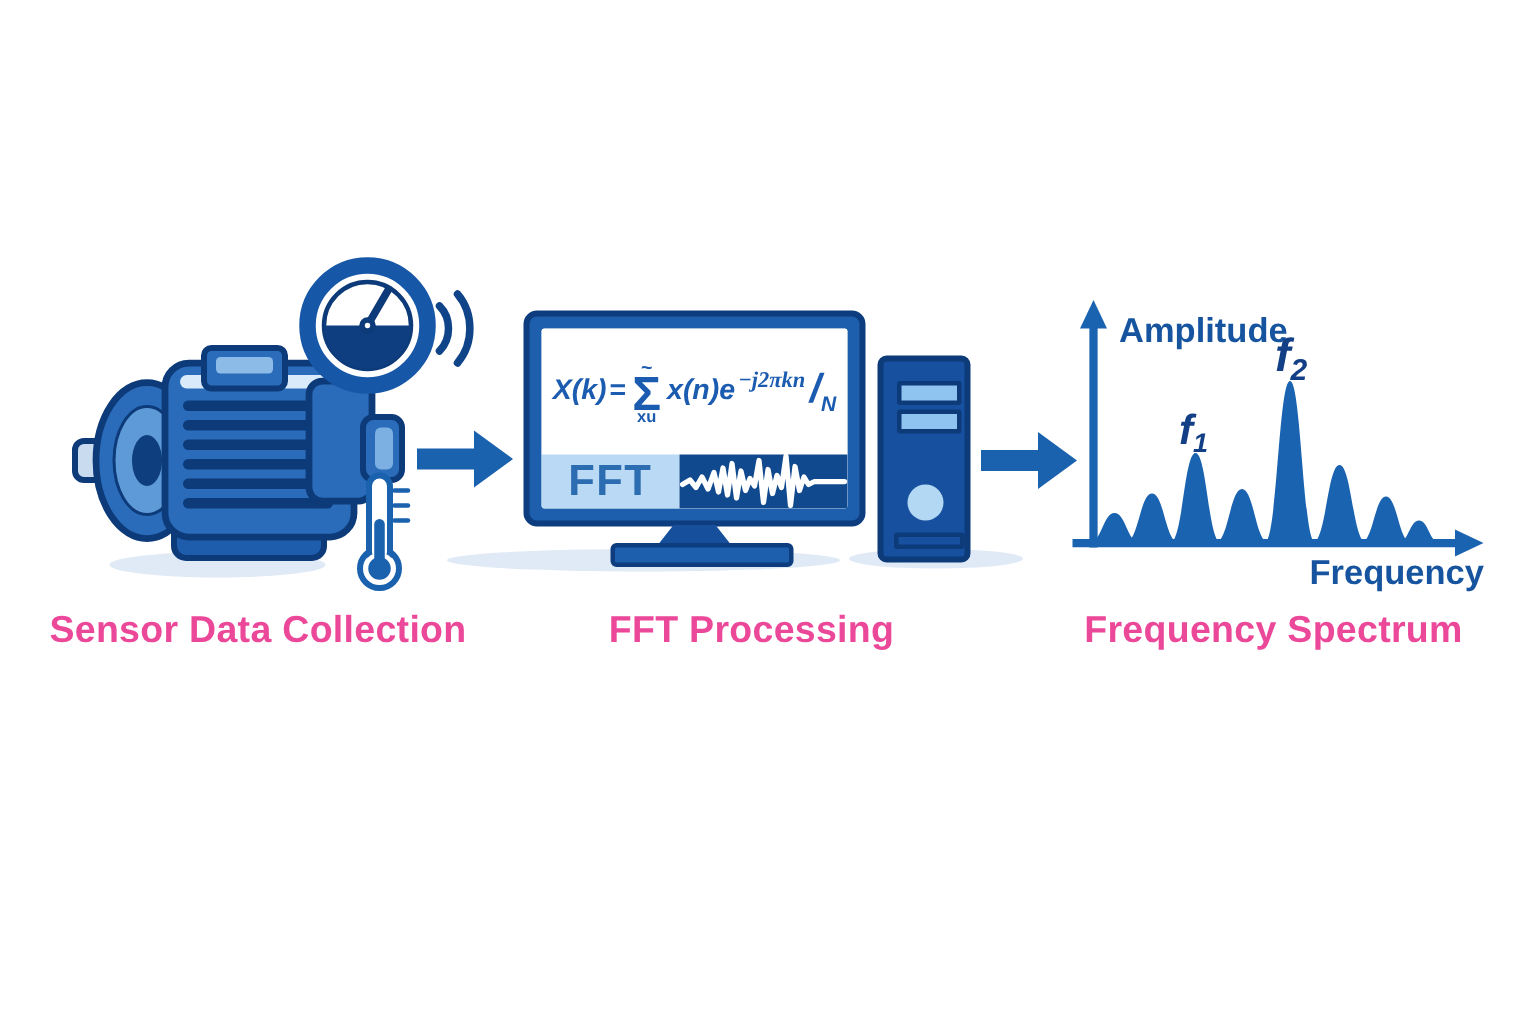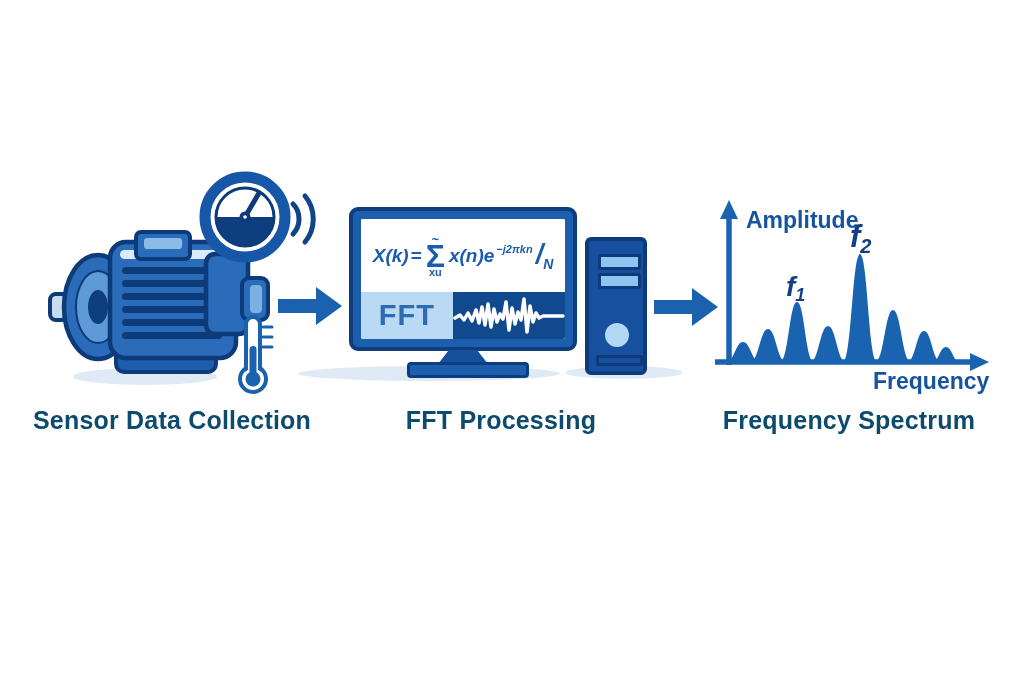--- a/index.html
+++ b/index.html
@@ -17,45 +17,45 @@
   .screen{width:100%;height:100%;background:#ffffff;display:flex;flex-direction:column;
           border-radius:2px;overflow:hidden;}
   .formula-area{flex:1;display:flex;align-items:center;justify-content:center;background:#ffffff;}
   .formula{display:flex;align-items:center;gap:2px;color:#1b5cb0;font-weight:bold;
            font-style:italic;font-size:19px;white-space:nowrap;}
   .sig-stack{display:flex;flex-direction:column;align-items:center;line-height:0.75;
              font-style:normal;margin:0 2px;}
   .sig-above{font-size:13px;font-weight:bold;}
   .sig{font-size:32px;font-weight:bold;}
   .sig-below{font-size:11px;font-weight:bold;}
-  .fx-sup{font-size:11px;font-weight:bold;transform:translateY(-7px);display:inline-block;}
+  .fx-sup{font-size:15px;font-weight:bold;transform:translateY(-7px);display:inline-block;font-family:Liberation Serif, serif;}
   .slashN{font-size:27px;font-style:italic;font-weight:bold;line-height:1;margin-left:1px;}
   .slashN .den{font-size:14px;vertical-align:-6px;}
-  .strip{height:47px;display:flex;}
+  .strip{height:36px;display:flex;}
   .fft-box{width:45%;background:#b9d9f4;display:flex;align-items:center;justify-content:center;
            color:#2c6cb0;font-size:29px;font-weight:600;letter-spacing:1px;font-style:normal;}
   .wave-box{flex:1;background:#11498f;display:flex;align-items:center;}
   .neck{position:absolute;left:438px;top:350px;width:50px;height:14px;background:#164f9c;
         clip-path:polygon(22% 0,78% 0,100% 100%,0 100%);}
   .base{position:absolute;left:407px;top:362px;width:116px;height:10px;background:#1d5fad;
         border:3px solid #0e3d7f;border-radius:4px;}
 
   
   .tower{position:absolute;left:585px;top:237px;width:62px;height:138px;background:#17509f;
          border:4px solid #0d3a78;border-radius:6px;box-sizing:border-box;}
   .slot{position:absolute;left:9px;width:37px;height:10px;background:#8ec4ef;
         border:3px solid #0d3a78;border-radius:2px;}
   .slot.s1{top:13px;} .slot.s2{top:32px;}
   .power{position:absolute;left:16px;top:82px;width:24px;height:24px;border-radius:50%;
          background:#b3d8f4;}
   .bslot{position:absolute;left:7px;top:114px;width:41px;height:5px;border:3px solid #0d3a78;
          border-radius:2px;}
 
   
-  .caption{position:absolute;top:406px;width:280px;text-align:center;color:#0c4a6e;
+  .caption{position:absolute;top:406px;width:280px;text-align:center;color:#ec4899;
            font-size:25px;font-weight:bold;letter-spacing:0.2px;}
 
   svg text{font-family:"Liberation Sans",sans-serif;}
 </style>
 </head>
 <body>
 
 <div class="stage">
 
   <div class="shadow" style="left:73px;top:368px;width:144px;height:17px;"></div>

